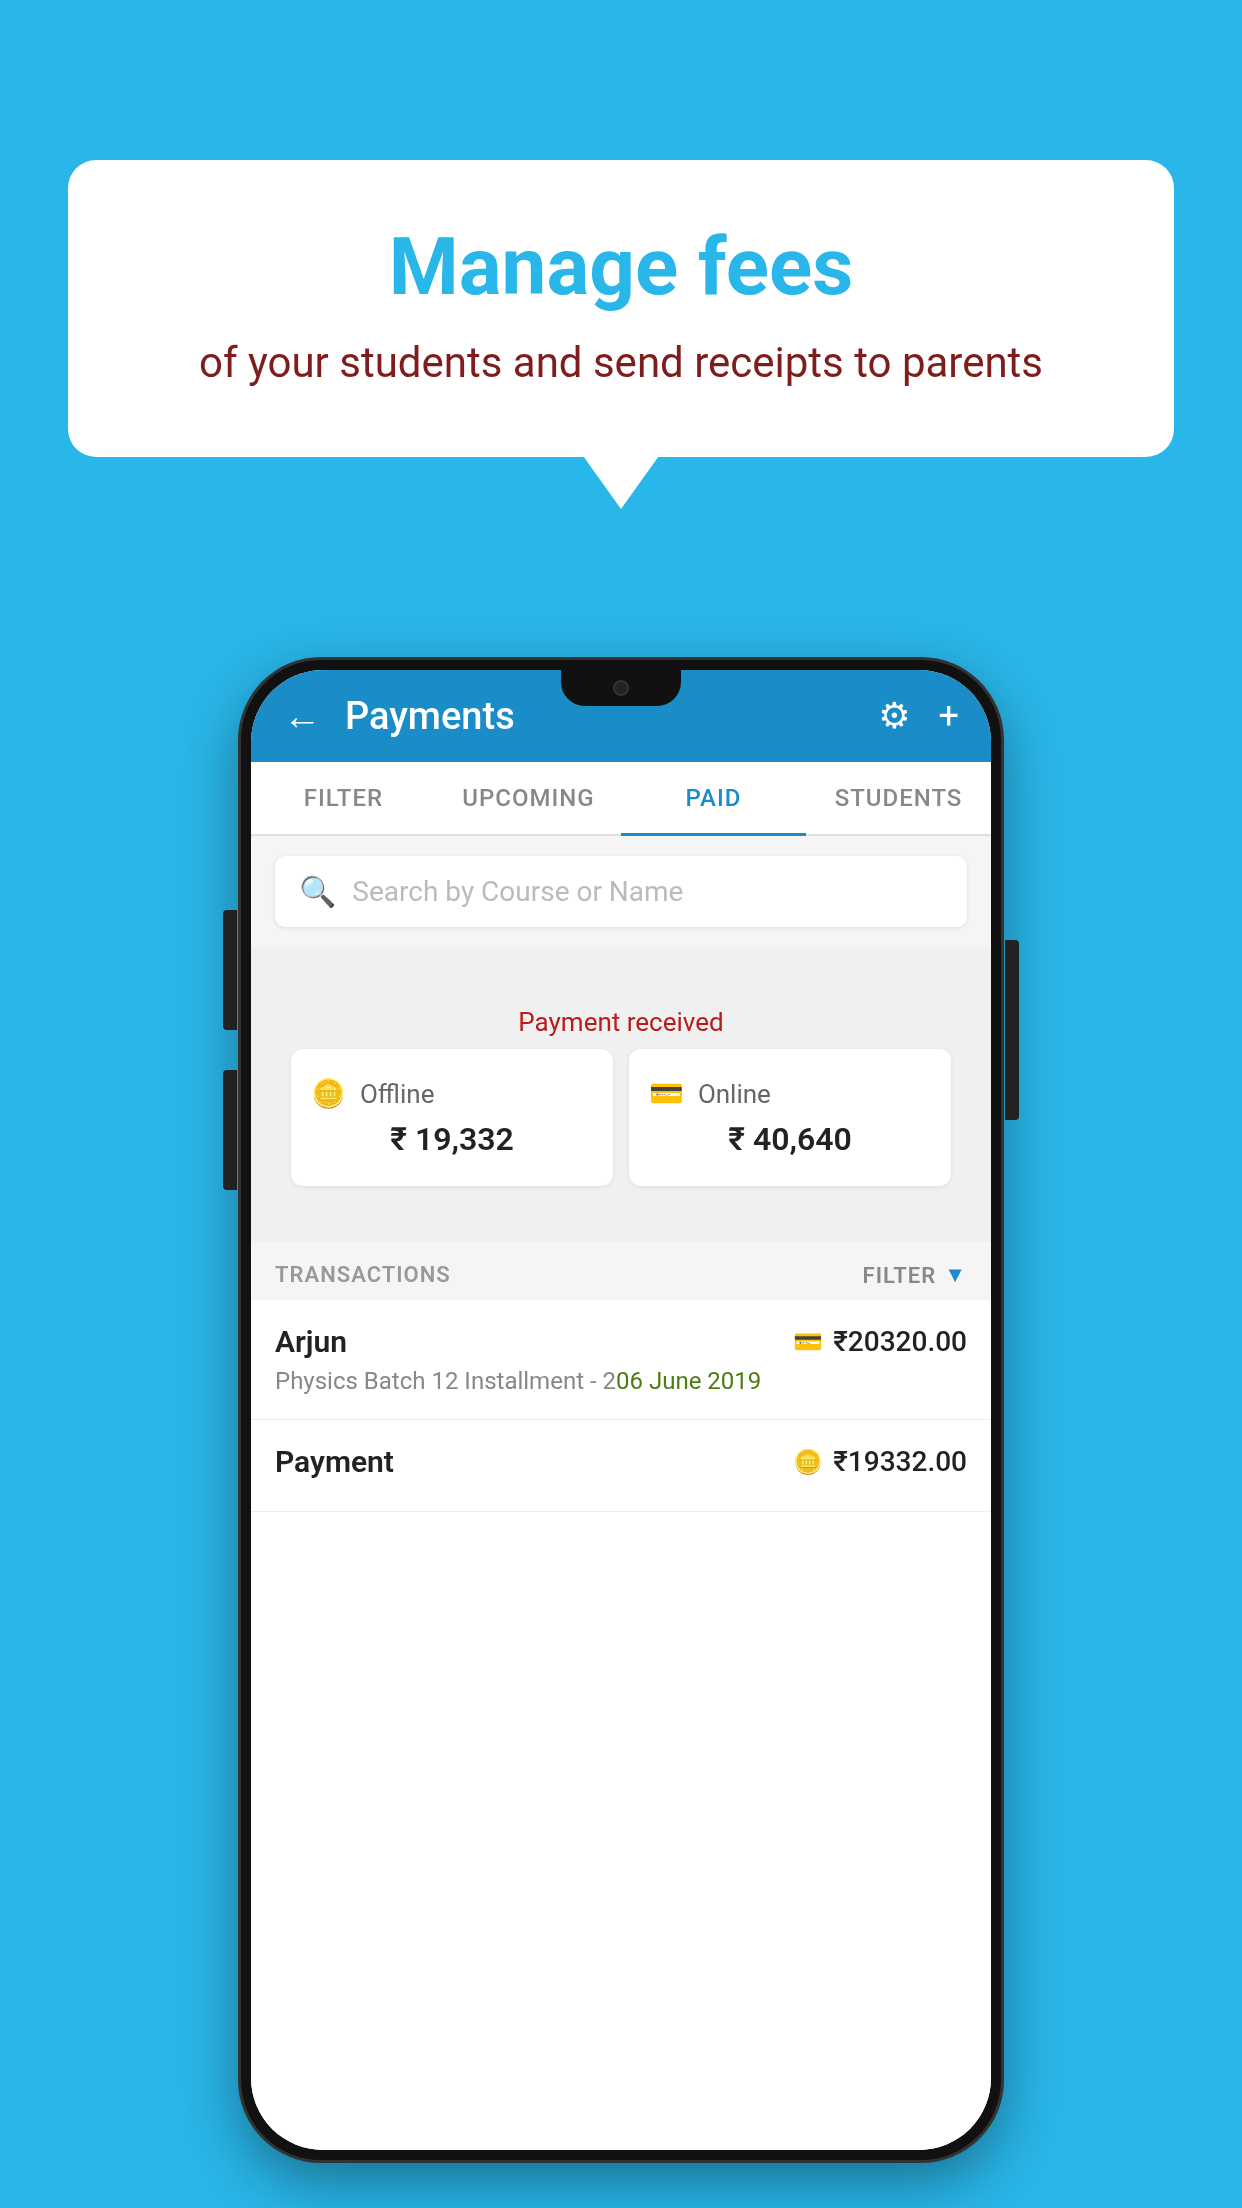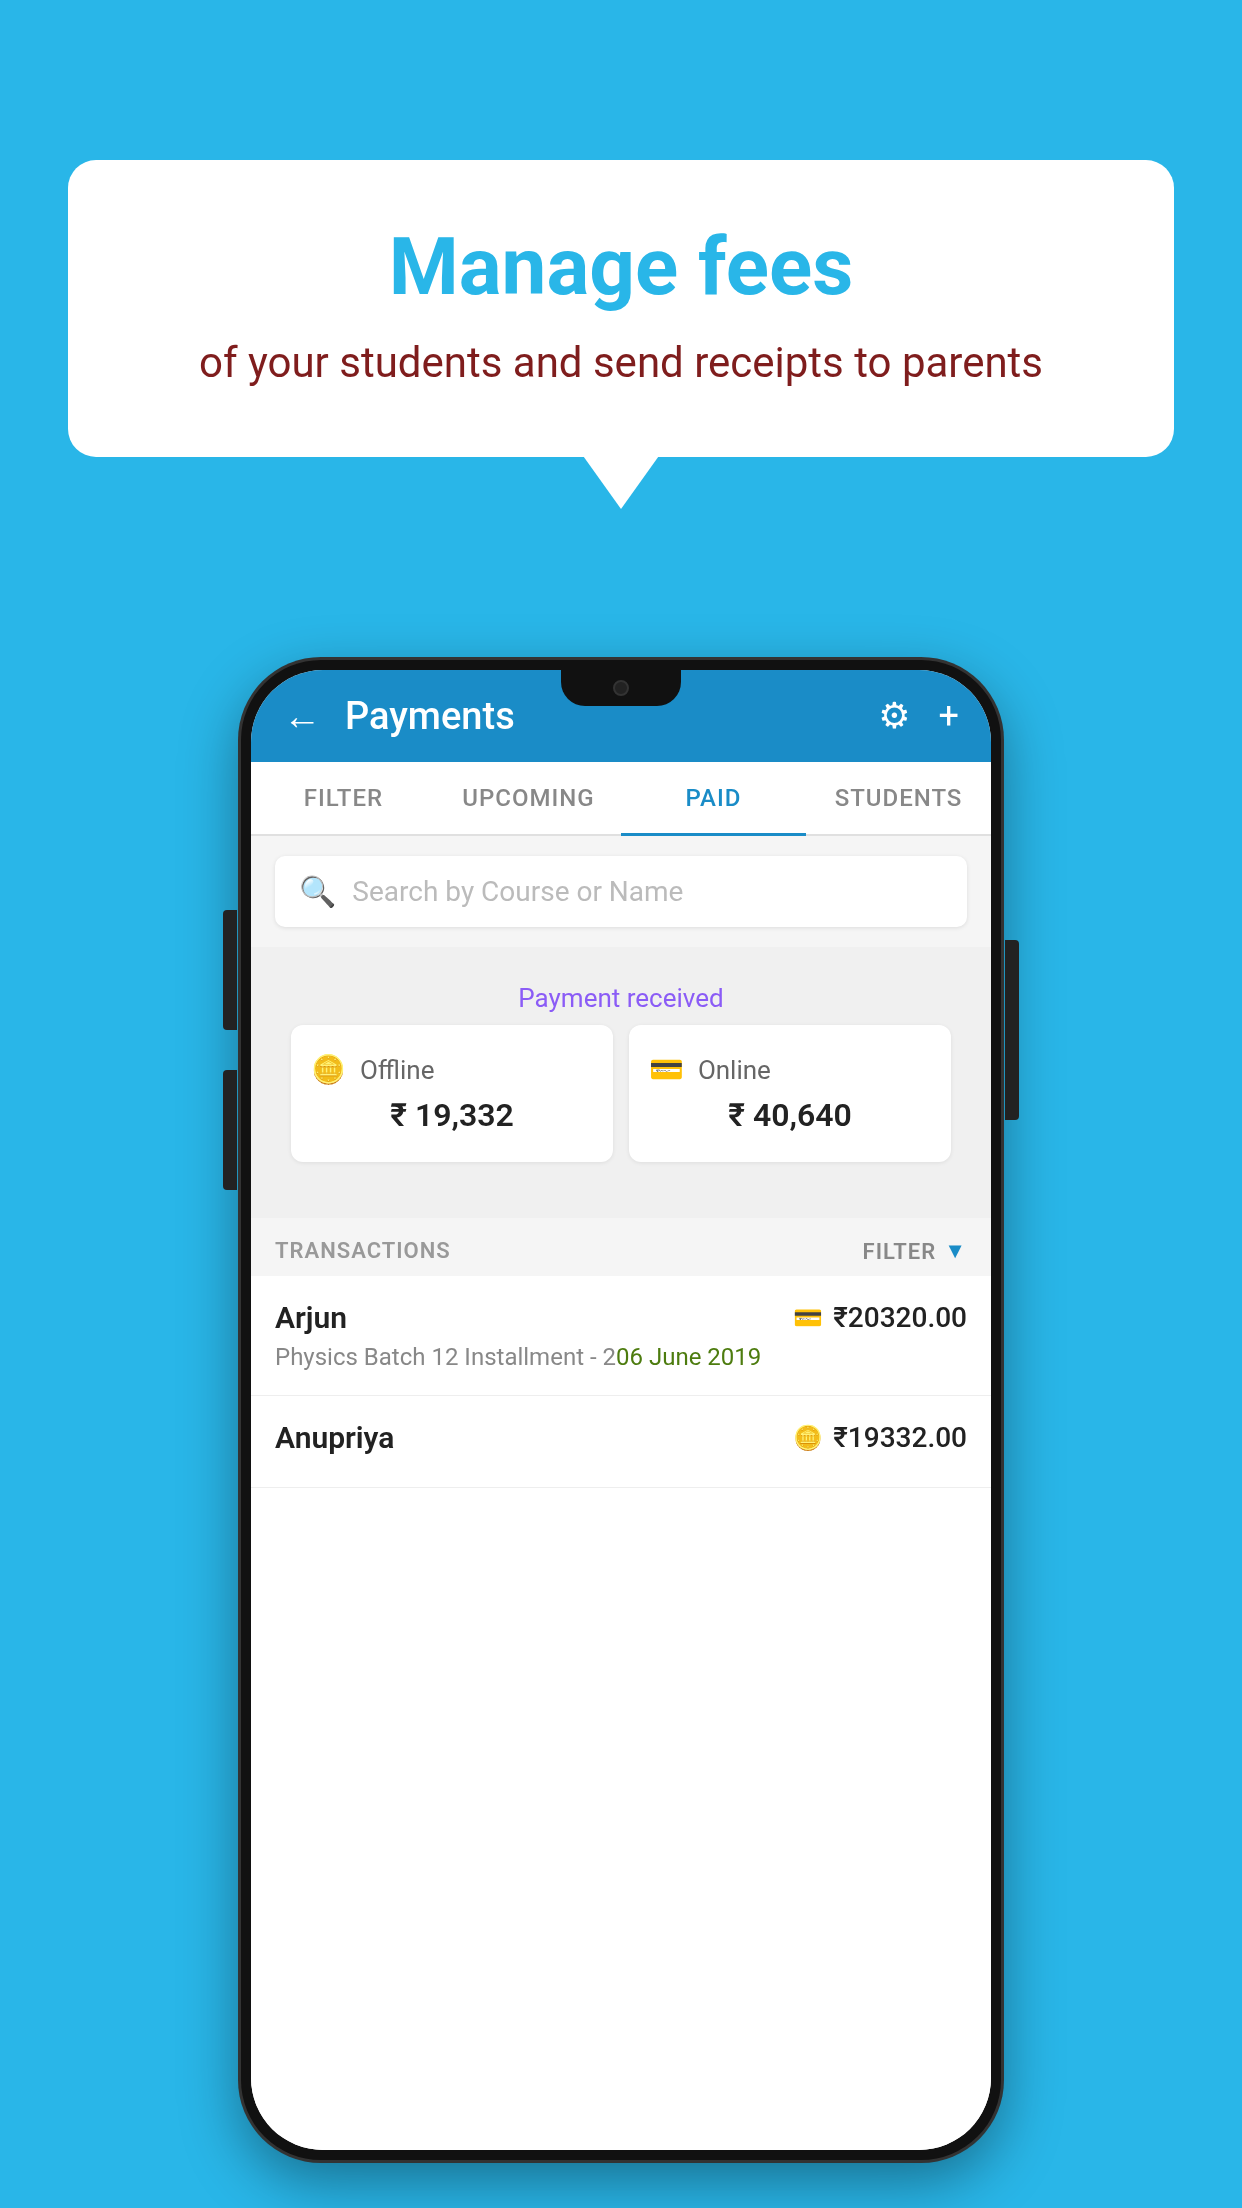--- a/index.html
+++ b/index.html
@@ -226,23 +226,24 @@
       font-size: 28px;
     }
 
     
     .summary-section {
       background: #f0f0f0;
       padding: 36px 24px 28px;
       text-align: center;
     }
     .summary-label {
-      color: #8b5cf6;
+      color: #b91c1c;
       font-size: 26px;
       margin-bottom: 12px;
+      margin-top: 24px;
     }
     .summary-amount {
       color: #222;
       font-size: 60px;
       font-weight: 500;
       margin-bottom: 28px;
     }
 
     
     .cards-row {
@@ -432,21 +433,21 @@
           </div>
         </div>
         <div class="transaction-sub">
           <span class="transaction-course">Physics Batch 12 Installment - 2</span>
           <span class="transaction-date">06 June 2019</span>
         </div>
       </div>
 
       <div class="transaction-item">
         <div class="transaction-row">
-          <span class="transaction-name">Anupriya</span>
+          <span class="transaction-name">Payment</span>
           <div class="transaction-amount-wrap">
             <span class="pay-icon">🪙</span>
             <span class="transaction-amount">₹19332.00</span>
           </div>
         </div>
       </div>
     </div>
   </div>
 </div>
 

